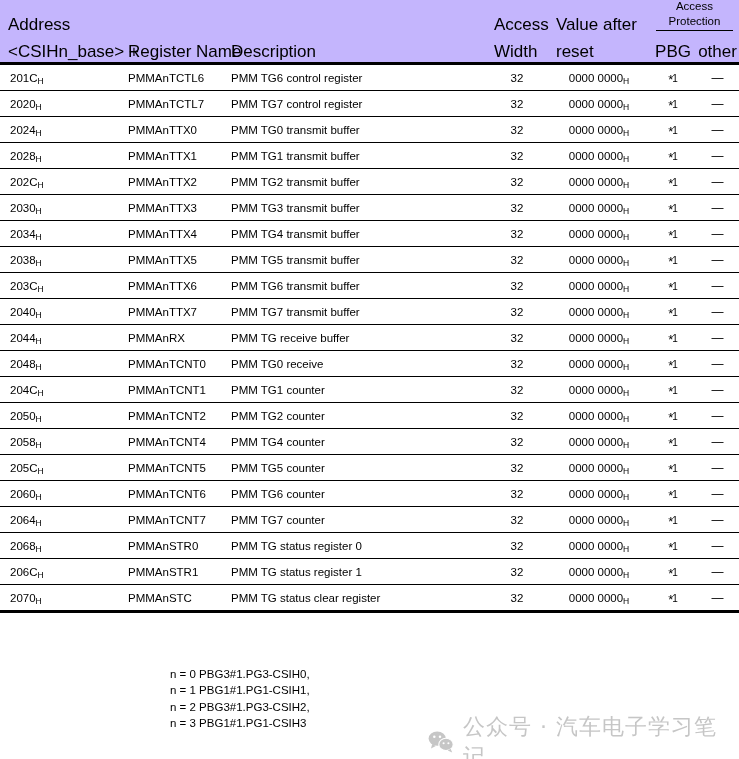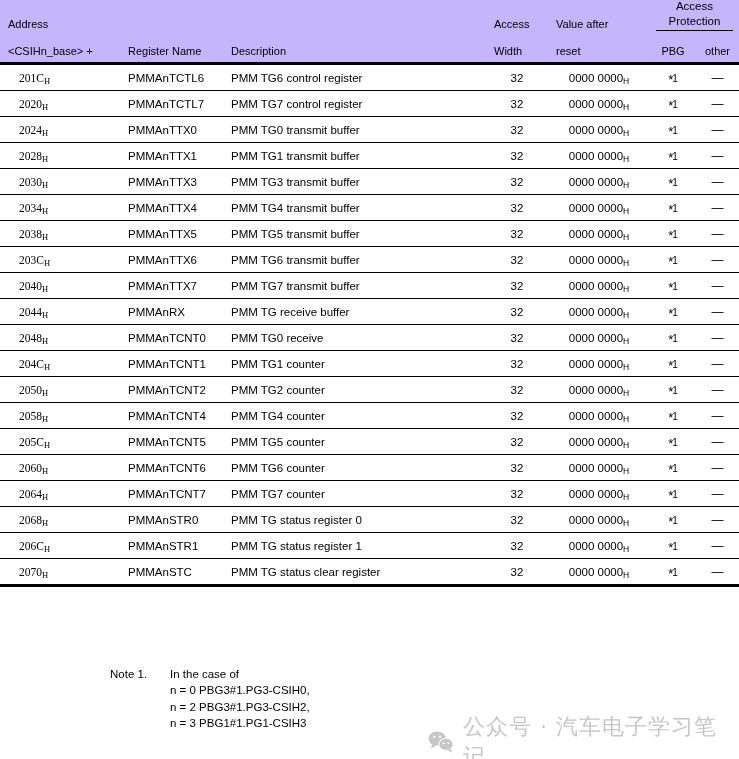--- a/index.html
+++ b/index.html
@@ -41,21 +41,21 @@
     vertical-align: bottom;
     font-weight: normal;
     text-align: left;
   }
   .hdr-row-top td { height: 29px; }
   .hdr-row-bot td { height: 27px; padding-bottom: 4px; }
 
   .hdr-cell {
     padding-left: 8px;
     line-height: 13px;
-    font-size: 11px;
+    font-size: 17px;
     white-space: nowrap;
   }
   .hdr-cell.ctr { padding-left: 0; text-align: center; }
 
   .ap-group {
     text-align: center;
     font-size: 11.5px;
     line-height: 13px;
     padding-bottom: 2px;
   }
@@ -71,21 +71,21 @@
   tbody td {
     height: 25px;
     border-bottom: 1px solid #000;
     padding: 0;
     vertical-align: middle;
     font-size: 11.5px;
     white-space: nowrap;
   }
   tbody tr:last-child td { border-bottom: 3px solid #000; }
 
-  .c-addr  { padding-left: 19px; font-family: Liberation Serif, serif; }
+  .c-addr  { padding-left: 10px; }
   .c-name  { padding-left: 8px; }
   .c-desc  { padding-left: 8px; margin-left: 18px; }
   .c-width { text-align: center; }
   .c-value { text-align: center; }
   .c-pbg   { text-align: center; }
   .c-other { text-align: center; }
 
   sub { font-size: 8.5px; vertical-align: baseline; position: relative; top: 2px; }
 
   .fnref {
@@ -220,20 +220,29 @@
       <tr>
         <td class="c-addr">2028<sub>H</sub></td>
         <td class="c-name">PMMAnTTX1</td>
         <td class="c-desc">PMM TG1 transmit buffer</td>
         <td class="c-width">32</td>
         <td class="c-value">0000 0000<sub>H</sub></td>
         <td class="c-pbg"><span class="fnref"><span class="ast">*</span>1</span></td>
         <td class="c-other"><span class="dash">—</span></td>
       </tr>
       <tr>
+        <td class="c-addr">202C<sub>H</sub></td>
+        <td class="c-name">PMMAnTTX2</td>
+        <td class="c-desc">PMM TG2 transmit buffer</td>
+        <td class="c-width">32</td>
+        <td class="c-value">0000 0000<sub>H</sub></td>
+        <td class="c-pbg"><span class="fnref"><span class="ast">*</span>1</span></td>
+        <td class="c-other"><span class="dash">—</span></td>
+      </tr>
+      <tr>
         <td class="c-addr">2030<sub>H</sub></td>
         <td class="c-name">PMMAnTTX3</td>
         <td class="c-desc">PMM TG3 transmit buffer</td>
         <td class="c-width">32</td>
         <td class="c-value">0000 0000<sub>H</sub></td>
         <td class="c-pbg"><span class="fnref"><span class="ast">*</span>1</span></td>
         <td class="c-other"><span class="dash">—</span></td>
       </tr>
       <tr>
         <td class="c-addr">2034<sub>H</sub></td>
@@ -367,26 +376,23 @@
         <td class="c-desc">PMM TG status clear register</td>
         <td class="c-width">32</td>
         <td class="c-value">0000 0000<sub>H</sub></td>
         <td class="c-pbg"><span class="fnref"><span class="ast">*</span>1</span></td>
         <td class="c-other"><span class="dash">—</span></td>
       </tr>
     </tbody>
 </table>
 
 <div class="note-block">
-  <div class="note-line">
-    <div class="note-label">Note 1.</div>
-    <div class="note-text">In the case of</div>
-  </div>
   <div id="note-lines">
       <div class="note-indent">n = 0 PBG3#1.PG3-CSIH0,</div>
+      <div class="note-indent">n = 1 PBG1#1.PG1-CSIH1,</div>
       <div class="note-indent">n = 2 PBG3#1.PG3-CSIH2,</div>
       <div class="note-indent">n = 3 PBG1#1.PG1-CSIH3</div>
     </div>
 </div>
 
 <div class="watermark">
   <span class="wm-icon">
     <svg viewBox="0 0 26 24" width="26" height="24" aria-hidden="true">
       <ellipse cx="9.2" cy="8.6" rx="8.6" ry="7.2" fill="#c6c6c6"></ellipse>
       <polygon points="4.2,14.0 3.0,18.6 7.8,16.0" fill="#c6c6c6"></polygon>

